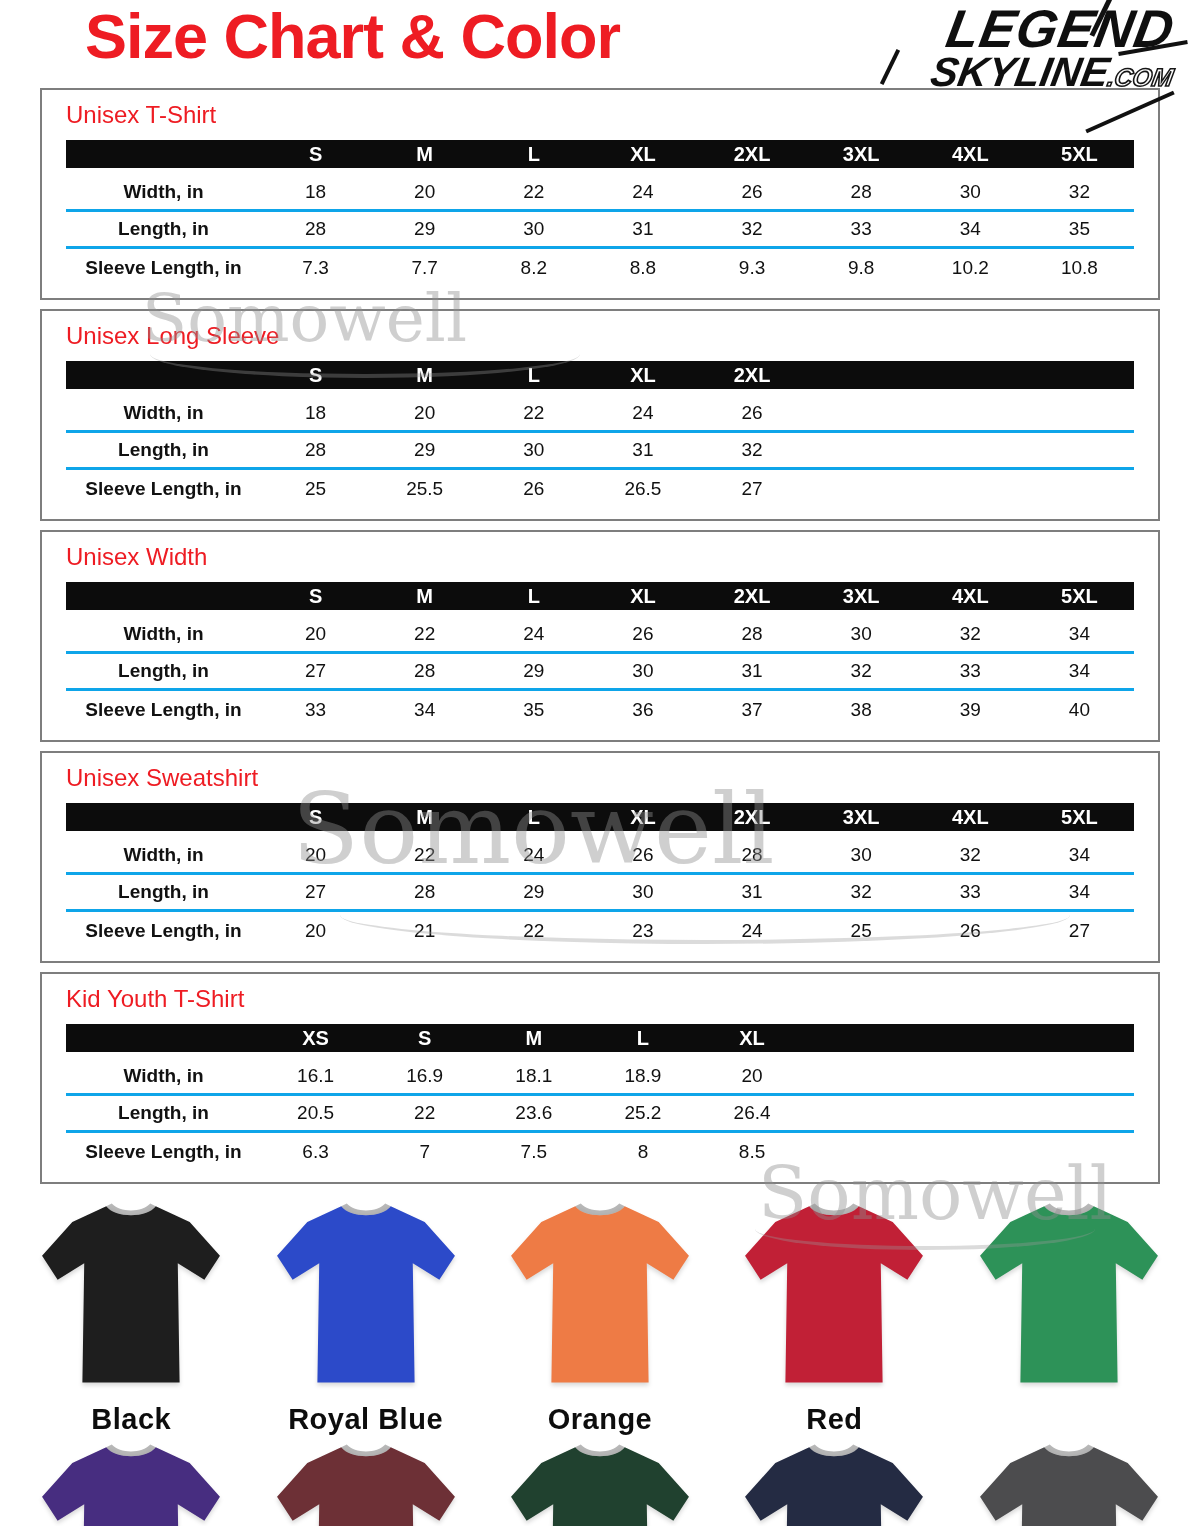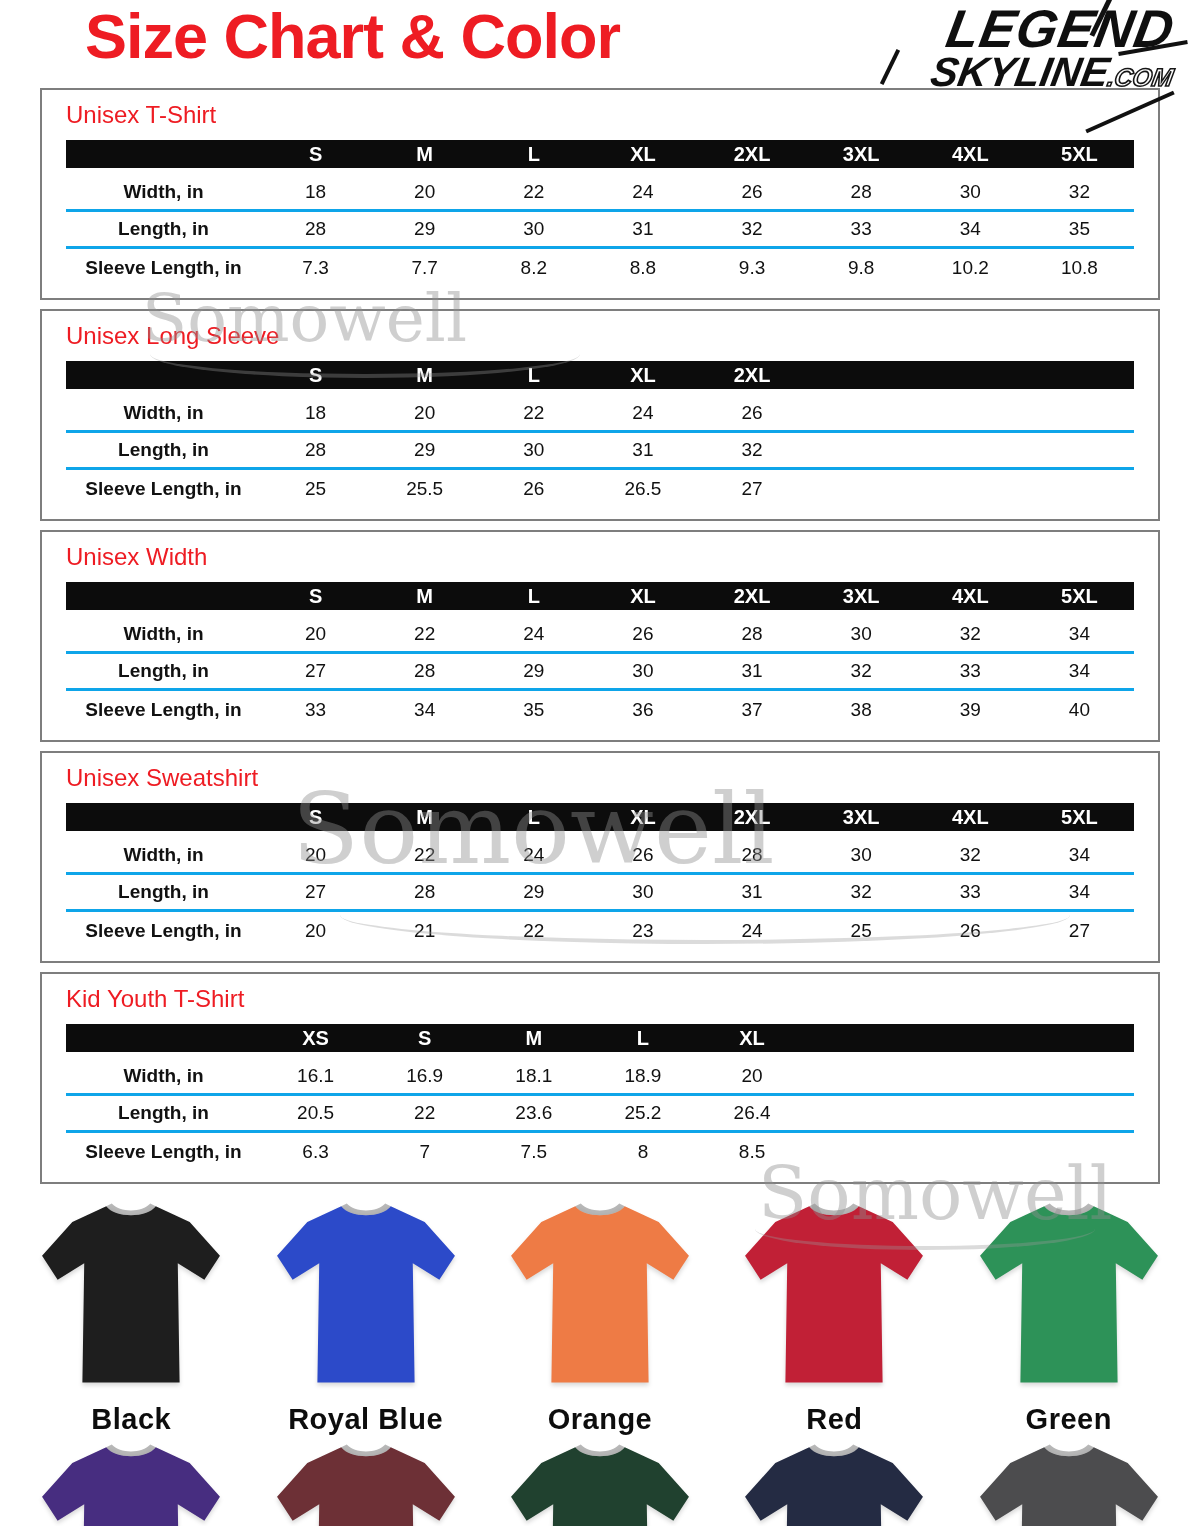--- a/index.html
+++ b/index.html
@@ -348,21 +348,20 @@
         <path d="M73,8 C83,21 117,21 127,8 L164,25 L197,62 L180,88 L151,70 L153,200 L47,200 L49,70 L20,88 L3,62 L36,25 Z" fill="#c12036"></path>
         <path fill="rgba(0,0,0,0.28)" d="M73,8 C83,21 117,21 127,8 L121,5 C112,15 88,15 79,5 Z"></path>
       </svg>
       <figcaption class="cap">Red</figcaption>
     </figure>
     <figure class="swatch">
       <svg class="tee" viewBox="0 0 200 205">
         <path d="M73,8 C83,21 117,21 127,8 L164,25 L197,62 L180,88 L151,70 L153,200 L47,200 L49,70 L20,88 L3,62 L36,25 Z" fill="#2d9258"></path>
         <path fill="rgba(0,0,0,0.28)" d="M73,8 C83,21 117,21 127,8 L121,5 C112,15 88,15 79,5 Z"></path>
       </svg>
-      <figcaption class="cap">Green</figcaption>
     </figure>
   </div>
   <div class="srow">
     <figure class="swatch">
       <svg class="tee" viewBox="0 0 200 205">
         <path d="M73,8 C83,21 117,21 127,8 L164,25 L197,62 L180,88 L151,70 L153,200 L47,200 L49,70 L20,88 L3,62 L36,25 Z" fill="#472d80"></path>
         <path fill="rgba(0,0,0,0.28)" d="M73,8 C83,21 117,21 127,8 L121,5 C112,15 88,15 79,5 Z"></path>
       </svg>
 
     </figure>

